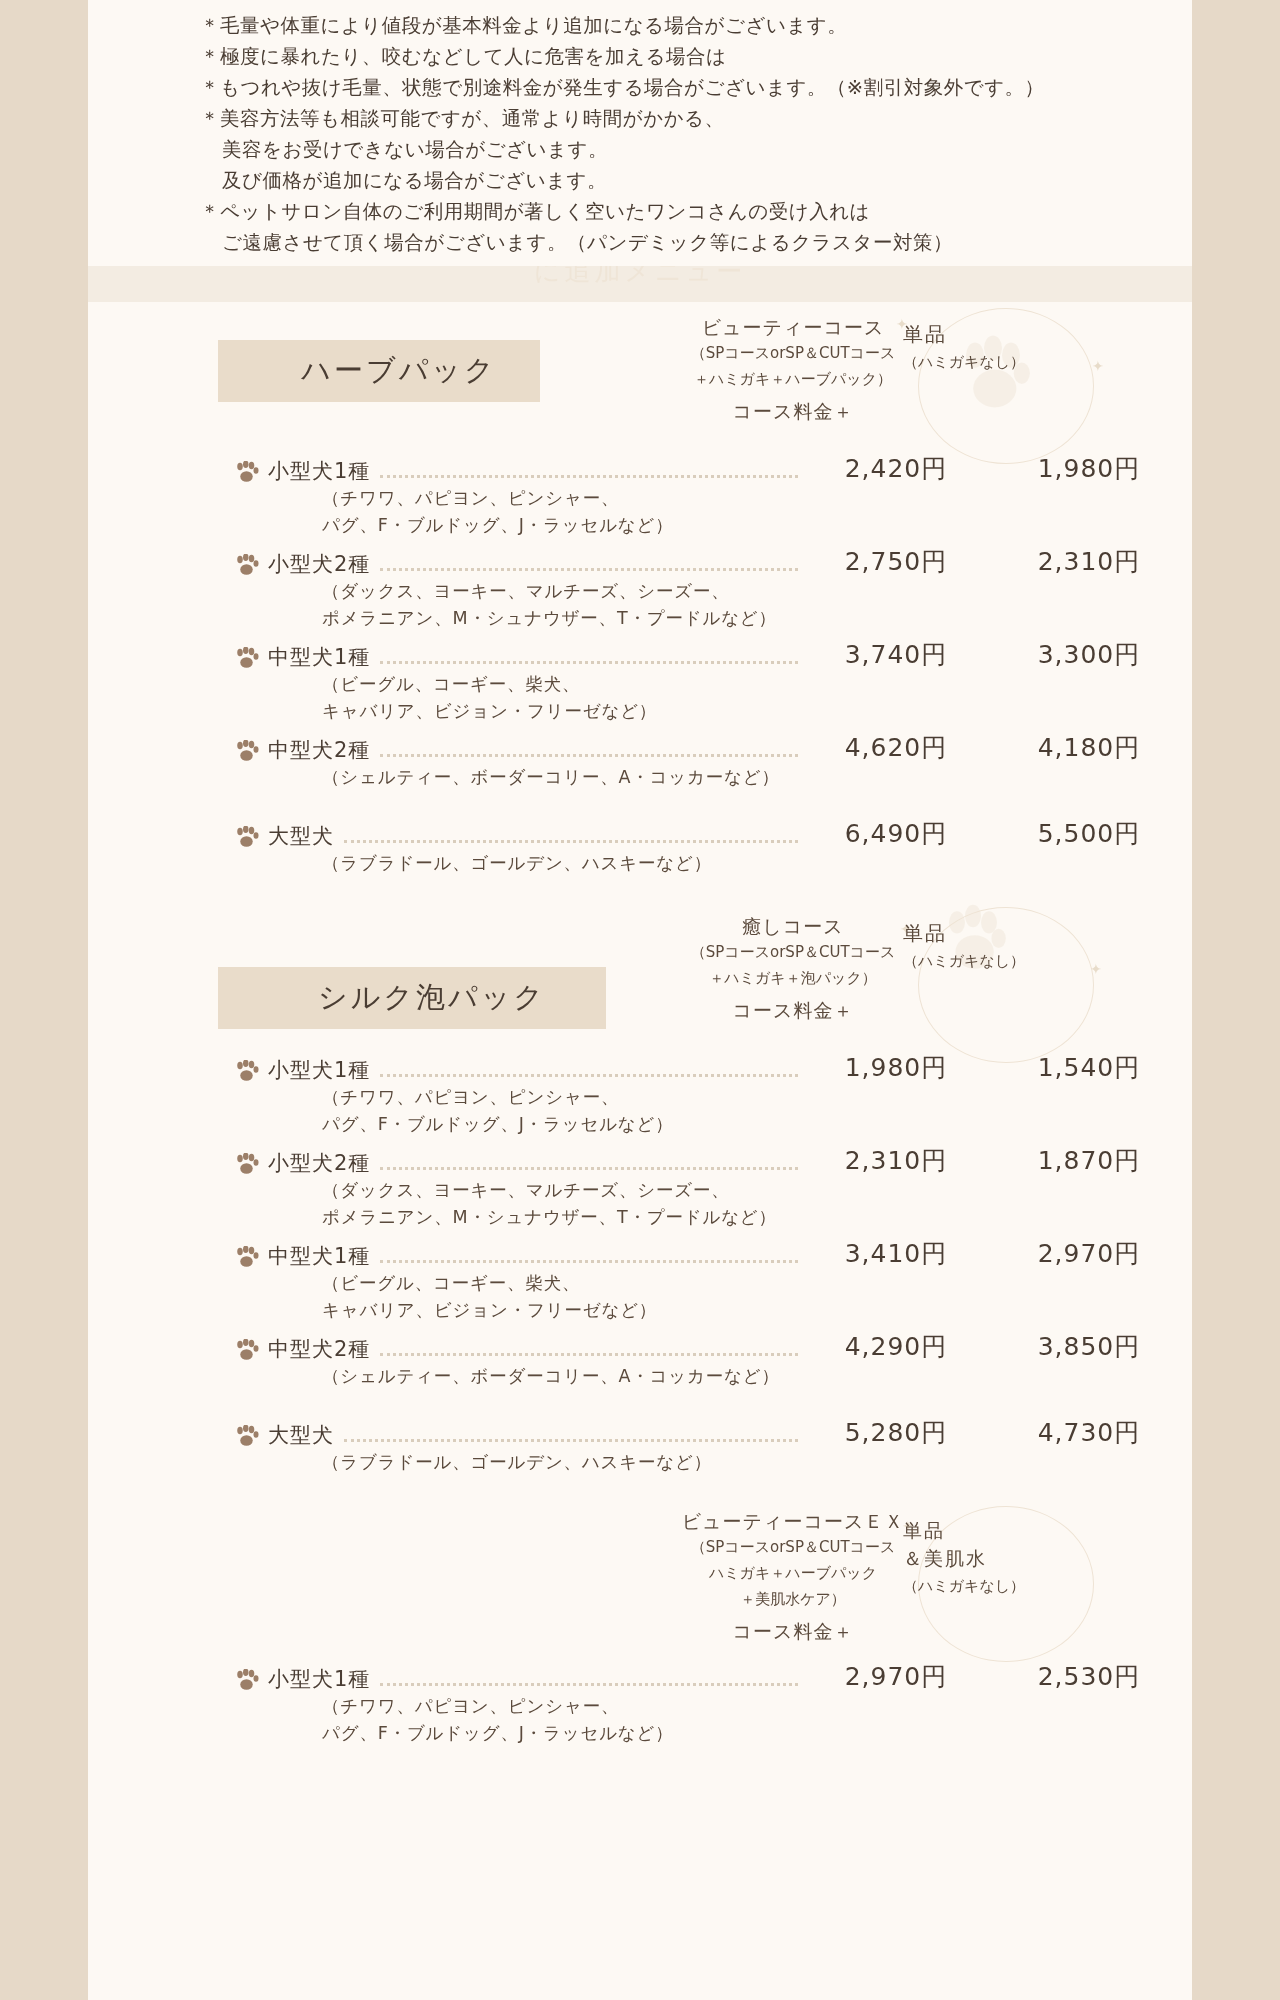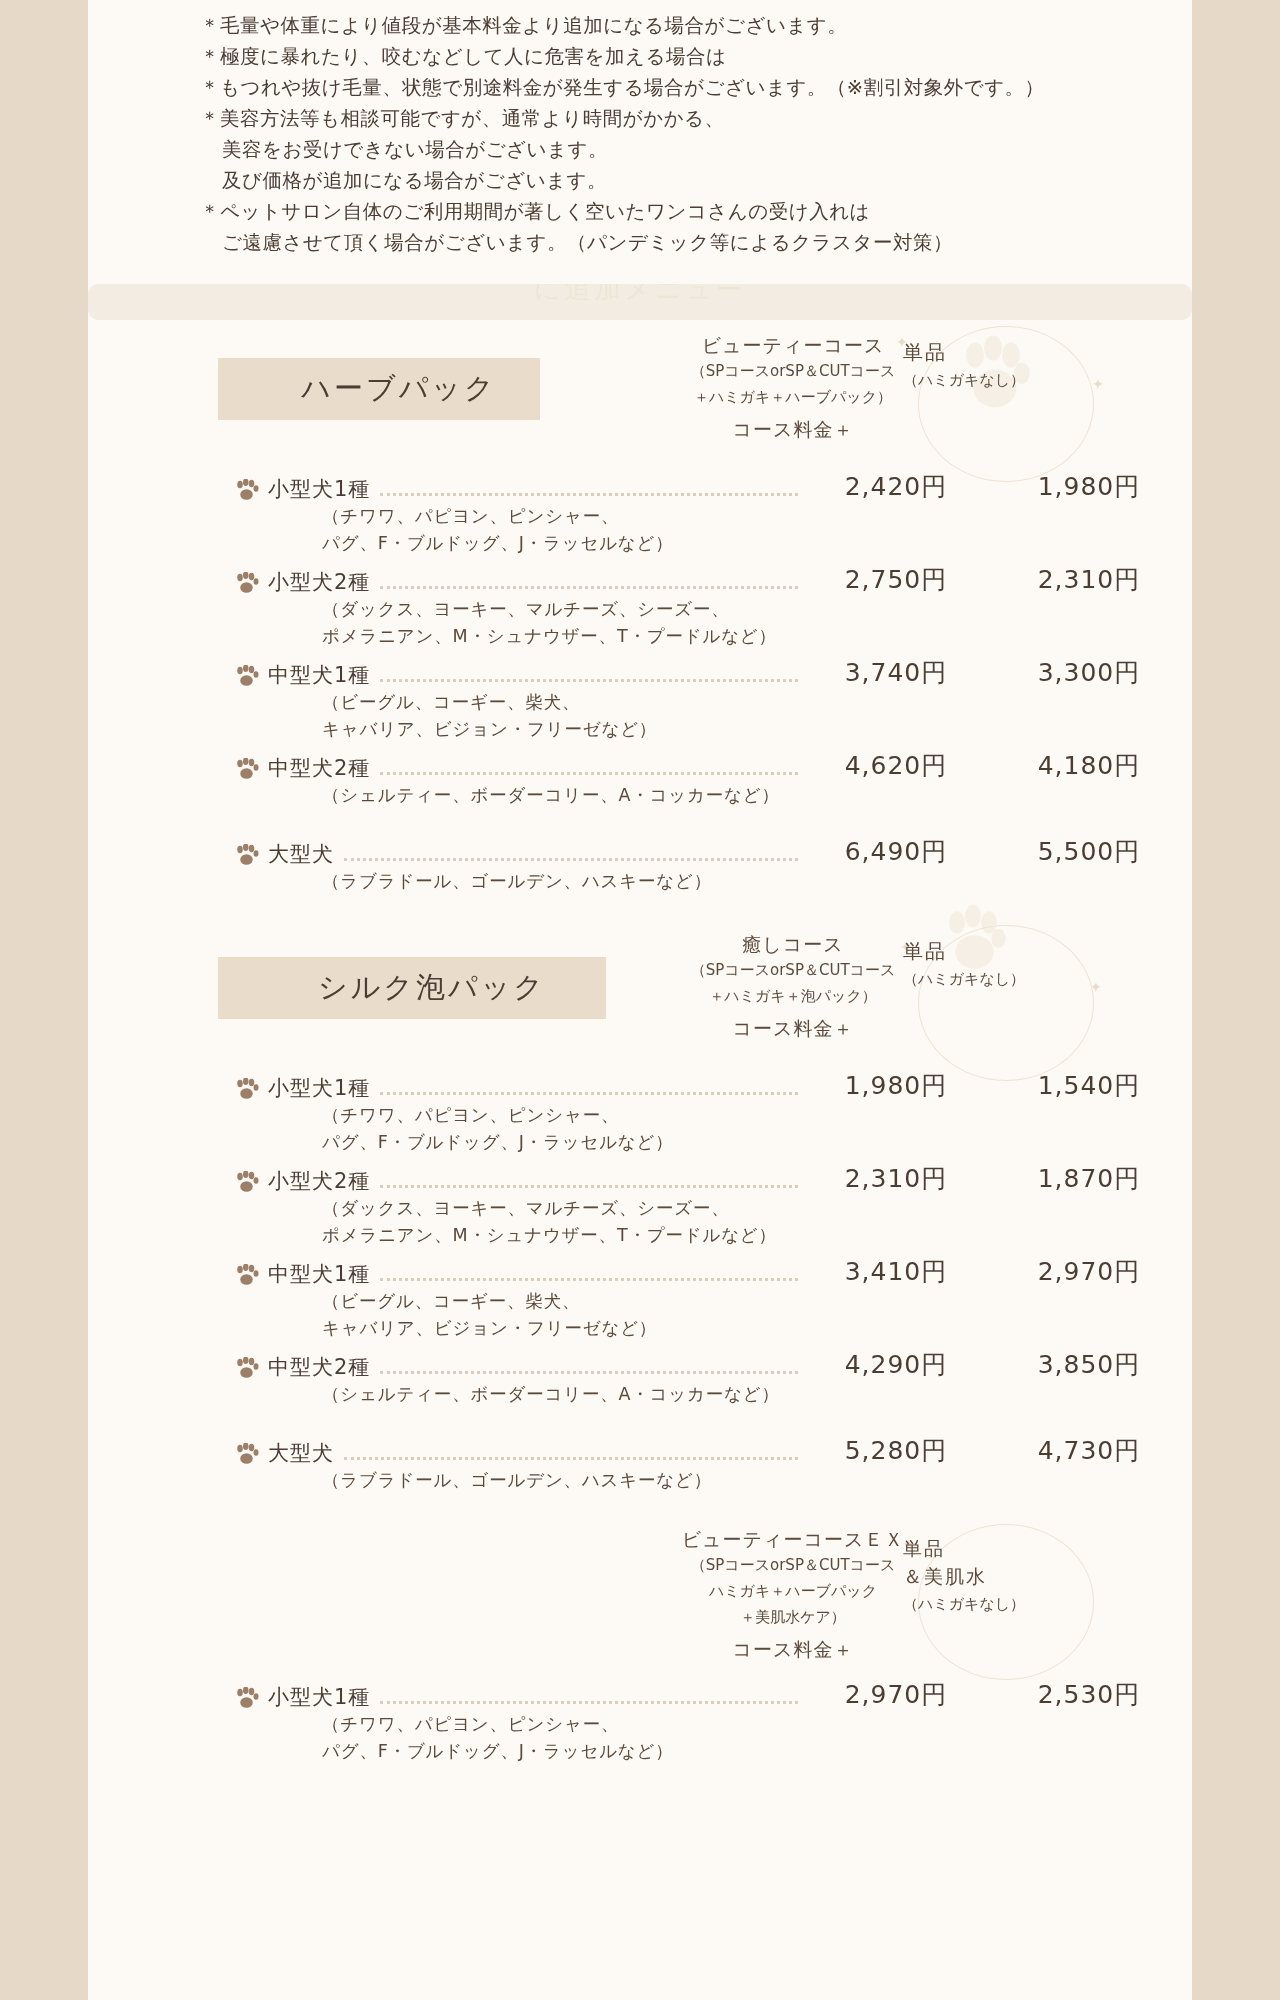--- a/index.html
+++ b/index.html
@@ -29,40 +29,39 @@
   .paw-bg {
     position: absolute;
     opacity: .40;
     pointer-events: none;
   }
   .paw-bg svg { display: block; }
 
   
   .notes {
     position: relative;
-    padding: 10px 0 26px 112px;
+    padding: 10px 0 8px 112px;
     background: #fdf9f4;
     z-index: 3;
   }
   .note-line {
     font-size: 19.5px;
     line-height: 31px;
     letter-spacing: .5px;
     color: #4a3d33;
     white-space: pre;
   }
   .note-line.indent { padding-left: 22px; }
 
   
   .band {
     position: relative;
     height: 36px;
     background: #f3ece2;
     z-index: 2;
-    border-radius: 11px;
   }
   .band-ghost {
     position: absolute;
     left: 50%;
     transform: translateX(-50%);
     top: -12px;
     font-size: 26px;
     color: #efe5d7;
     letter-spacing: 4px;
     white-space: nowrap;
@@ -86,21 +85,21 @@
     height: 62px;
     background: #e9dcca;
     display: flex;
     align-items: center;
     justify-content: center;
     font-size: 29px;
     letter-spacing: 3px;
     color: #4a3d33;
     padding-left: 40px;
   }
-  .sec-title.wide { width: 388px; }
+  .sec-title.wide { width: 388px; margin-top: 28px; }
 
   
   .col-a {
     position: absolute;
     left: 575px;
     top: 12px;
     width: 260px;
     text-align: center;
     line-height: 26px;
   }

